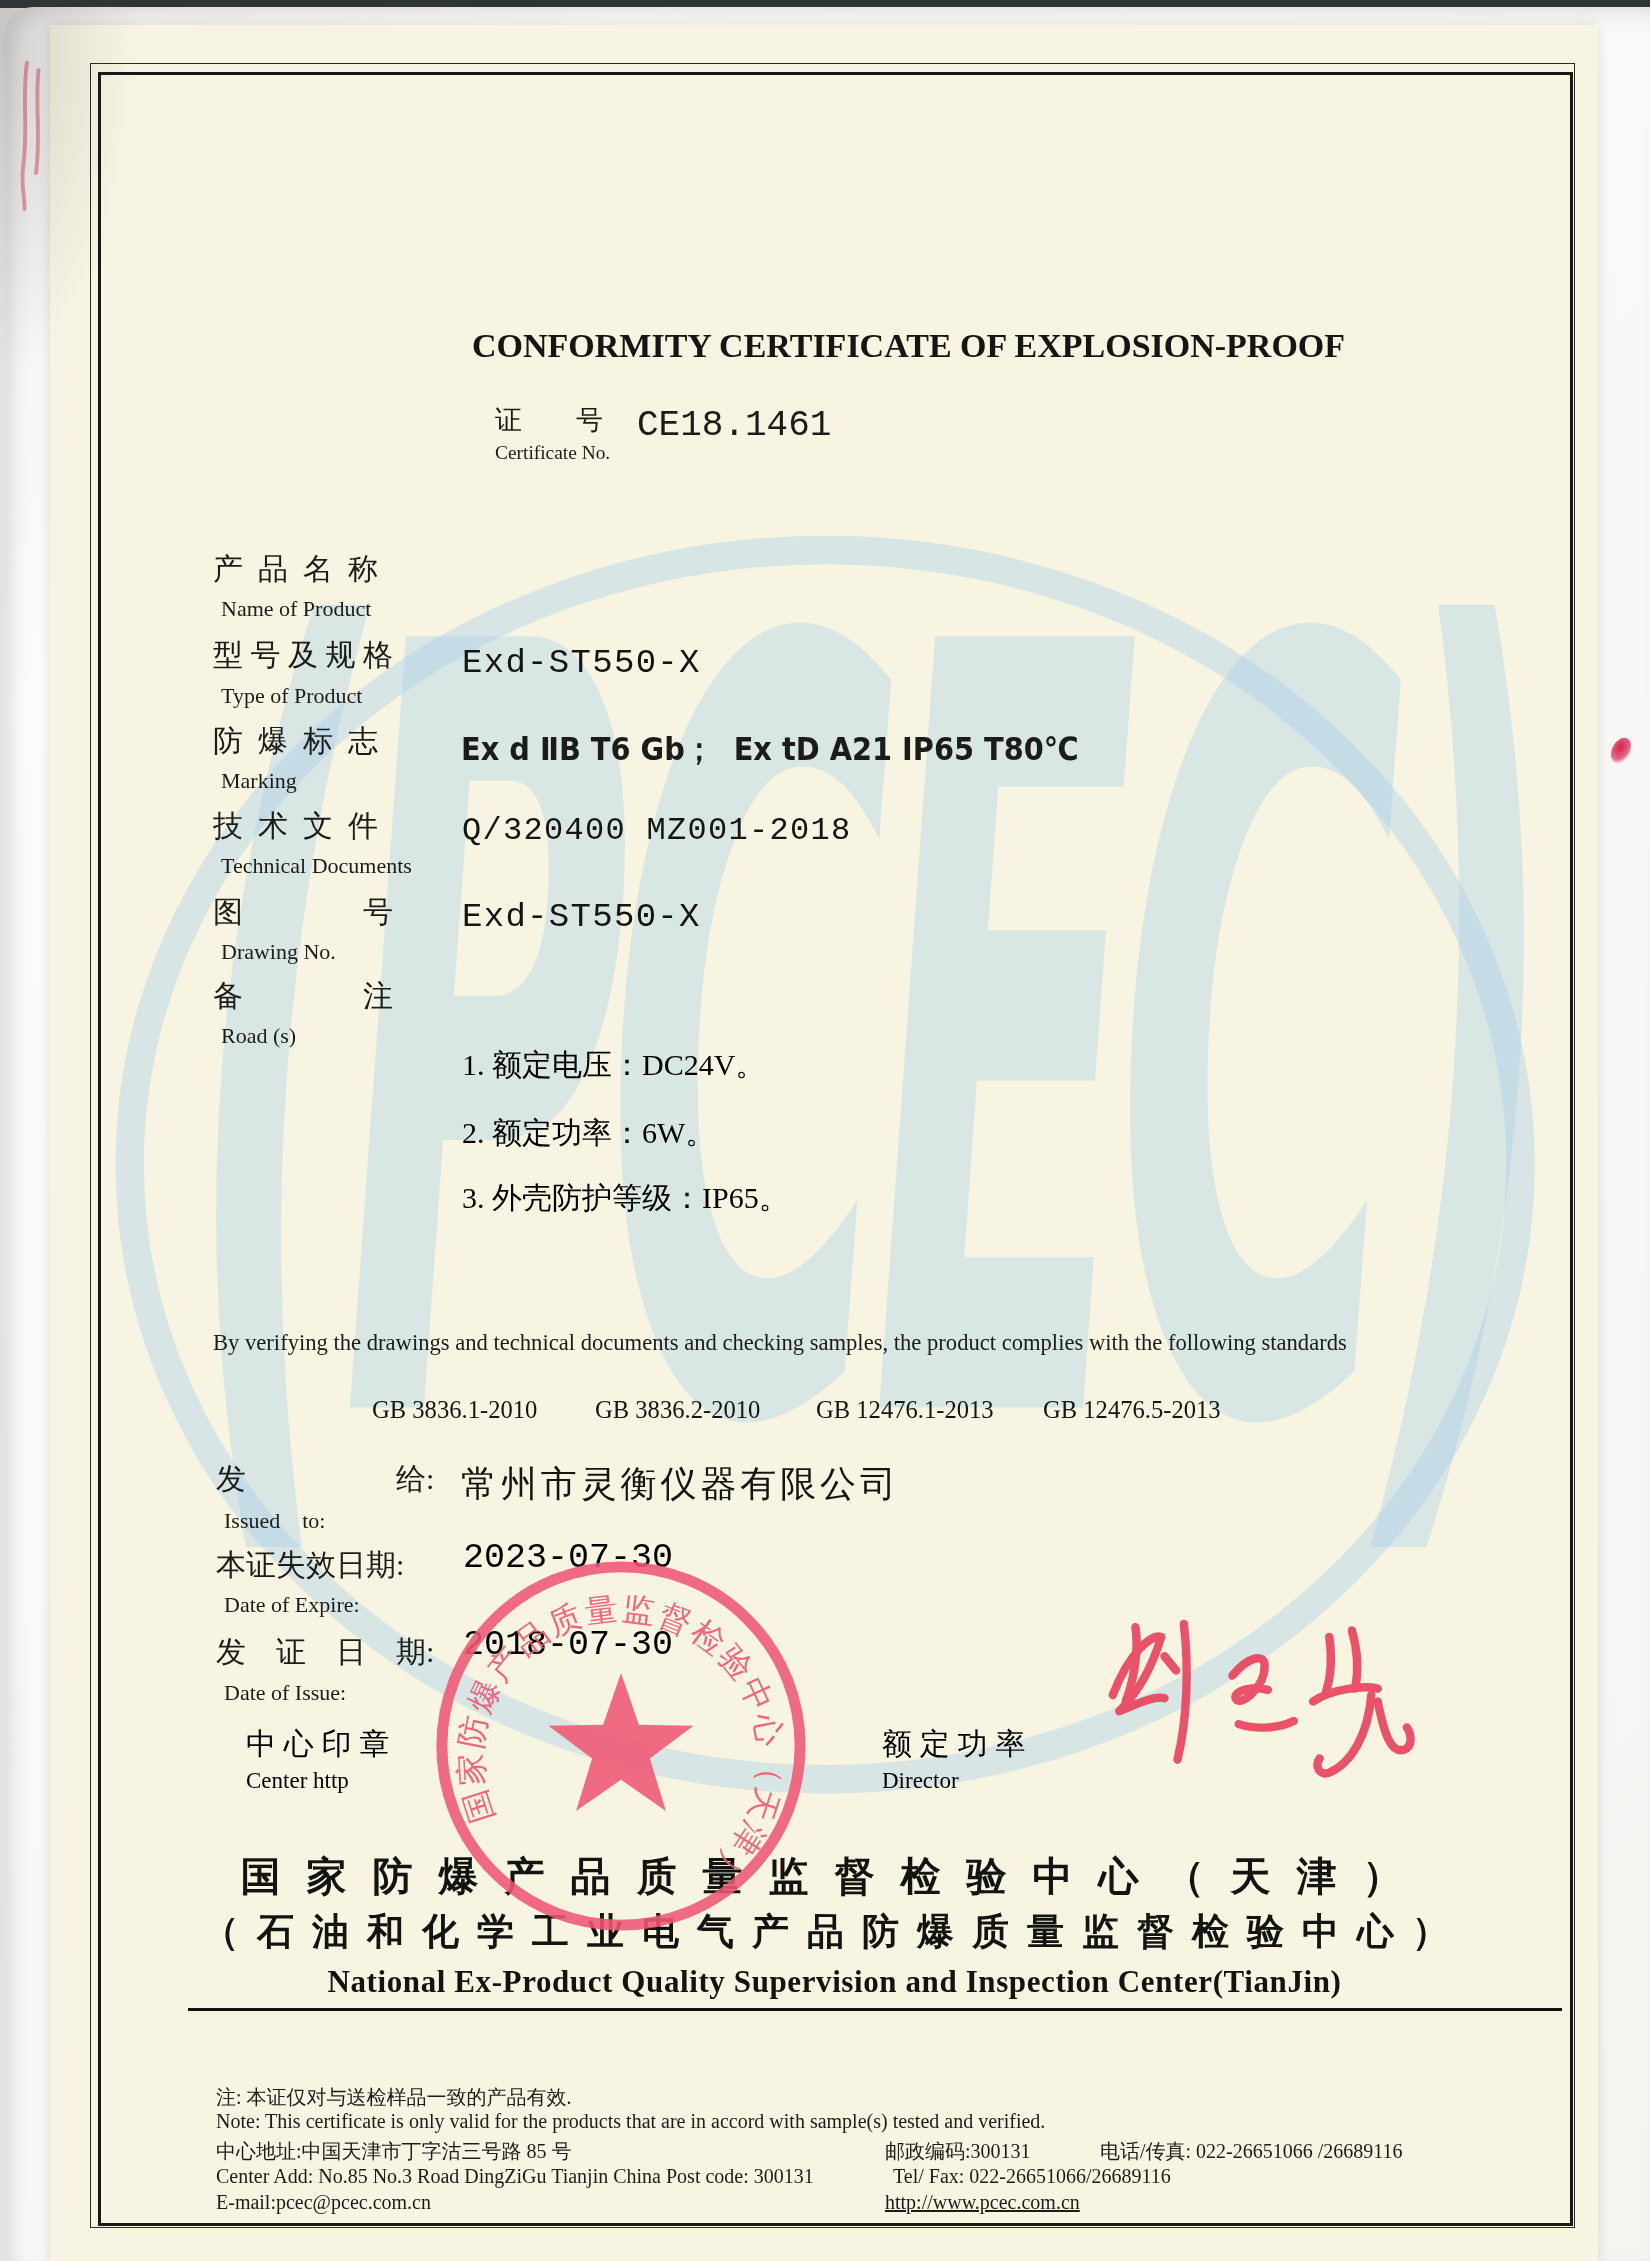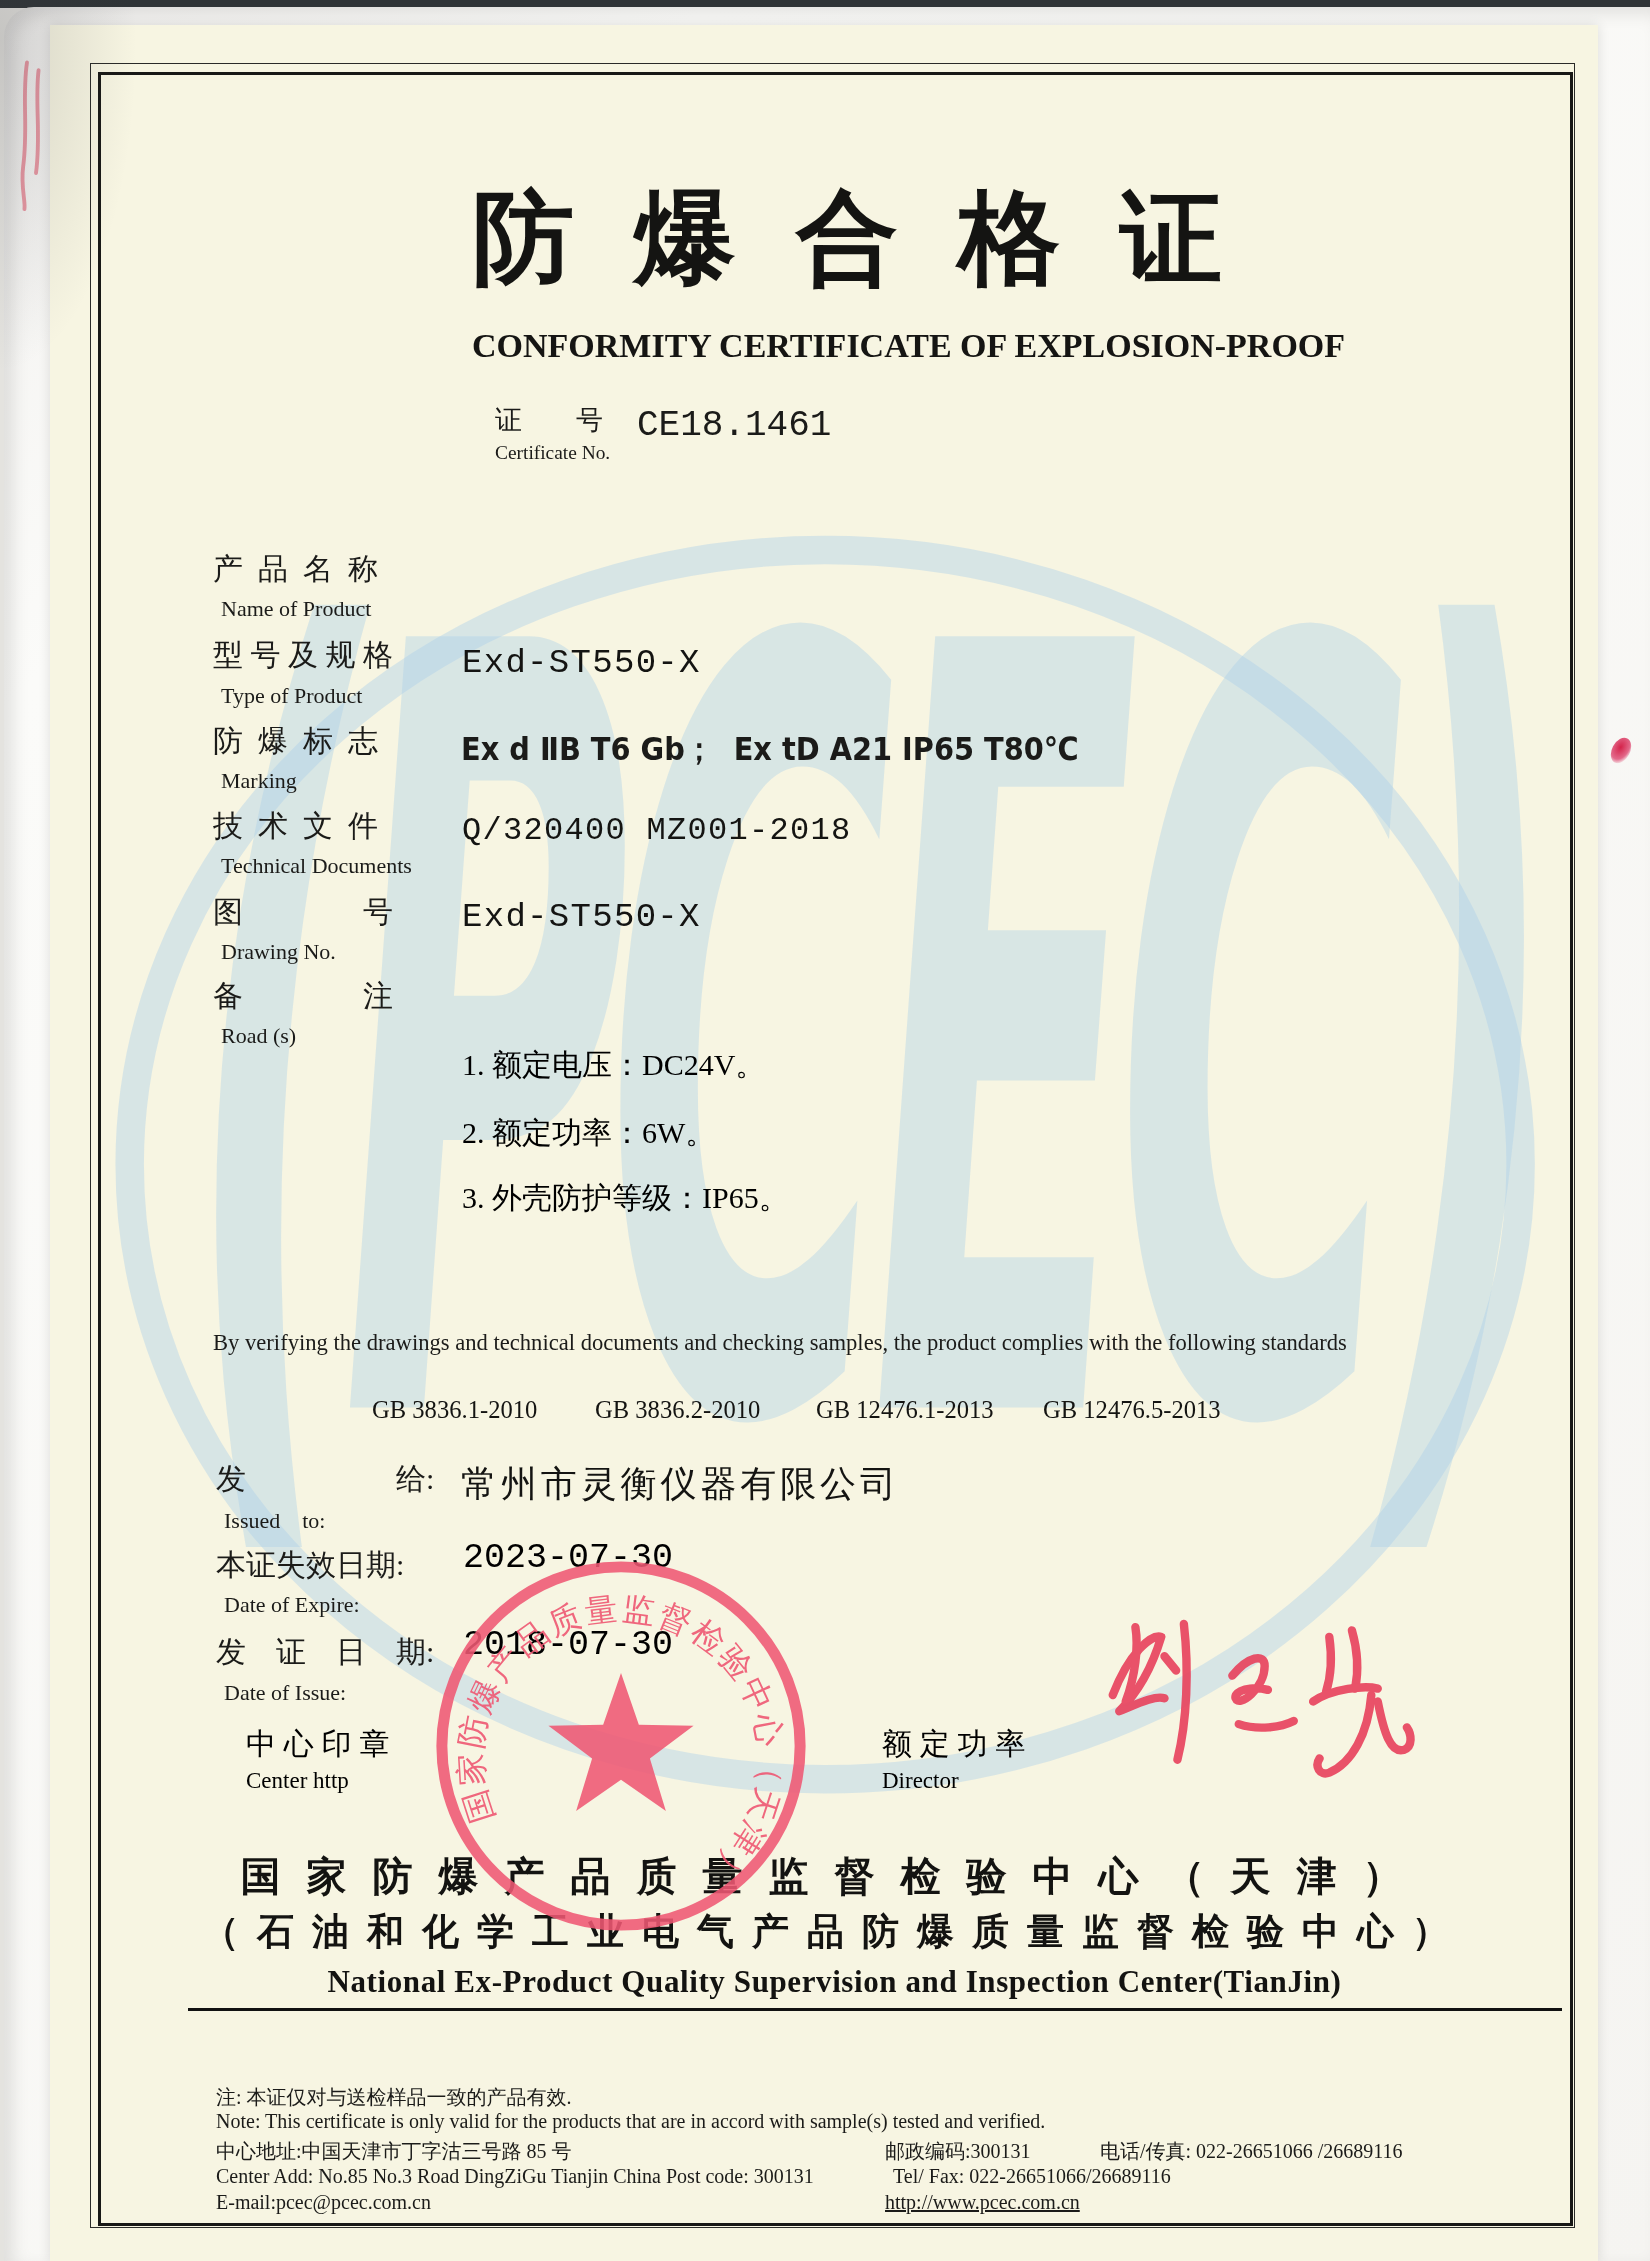--- a/index.html
+++ b/index.html
@@ -62,21 +62,20 @@
   <div id="wm-clip" class="abs">
     <svg class="abs" style="left:0;top:0;" width="1545" height="2219" viewBox="0 0 2388 3430">
       <ellipse cx="1195" cy="1760" rx="1075" ry="950" fill="none" stroke="rgba(171,207,233,0.42)" stroke-width="44"></ellipse>
     </svg>
     <div id="wm-text" class="abs" data-bind="watermark.text">(PCEC)</div>
   </div>
 
   <div id="frame-outer" class="abs z2"></div>
   <div id="frame-inner" class="abs z2"></div>
 
-  <div id="title" class="abs z2 hei" data-bind="header.title_cn">防爆合格证</div>
   <div id="subtitle" class="abs z2 song" data-bind="header.title_en">CONFORMITY CERTIFICATE OF EXPLOSION-PROOF</div>
 
   <div id="certno-lbl-cn" class="abs z2 song ink" data-bind="header.cert_no.label_cn">证　　号</div>
   <div id="certno-lbl-en" class="abs z2 song ink" data-bind="header.cert_no.label_en">Certificate No.</div>
   <div id="certno-val" class="abs z2 mono ink" data-bind="header.cert_no.value">CE18.1461</div>
 
   <div class="abs z2 song lbl-cn" style="left:213px;top:550px;" data-bind="fields.0.label_cn">产  品  名  称</div>
   <div class="abs z2 song lbl-en" style="left:213px;top:595px;" data-bind="fields.0.label_en">Name of Product</div>
 
   <div class="abs z2 song lbl-cn" style="left:213px;top:636px;" data-bind="fields.1.label_cn">型 号 及 规 格</div>

